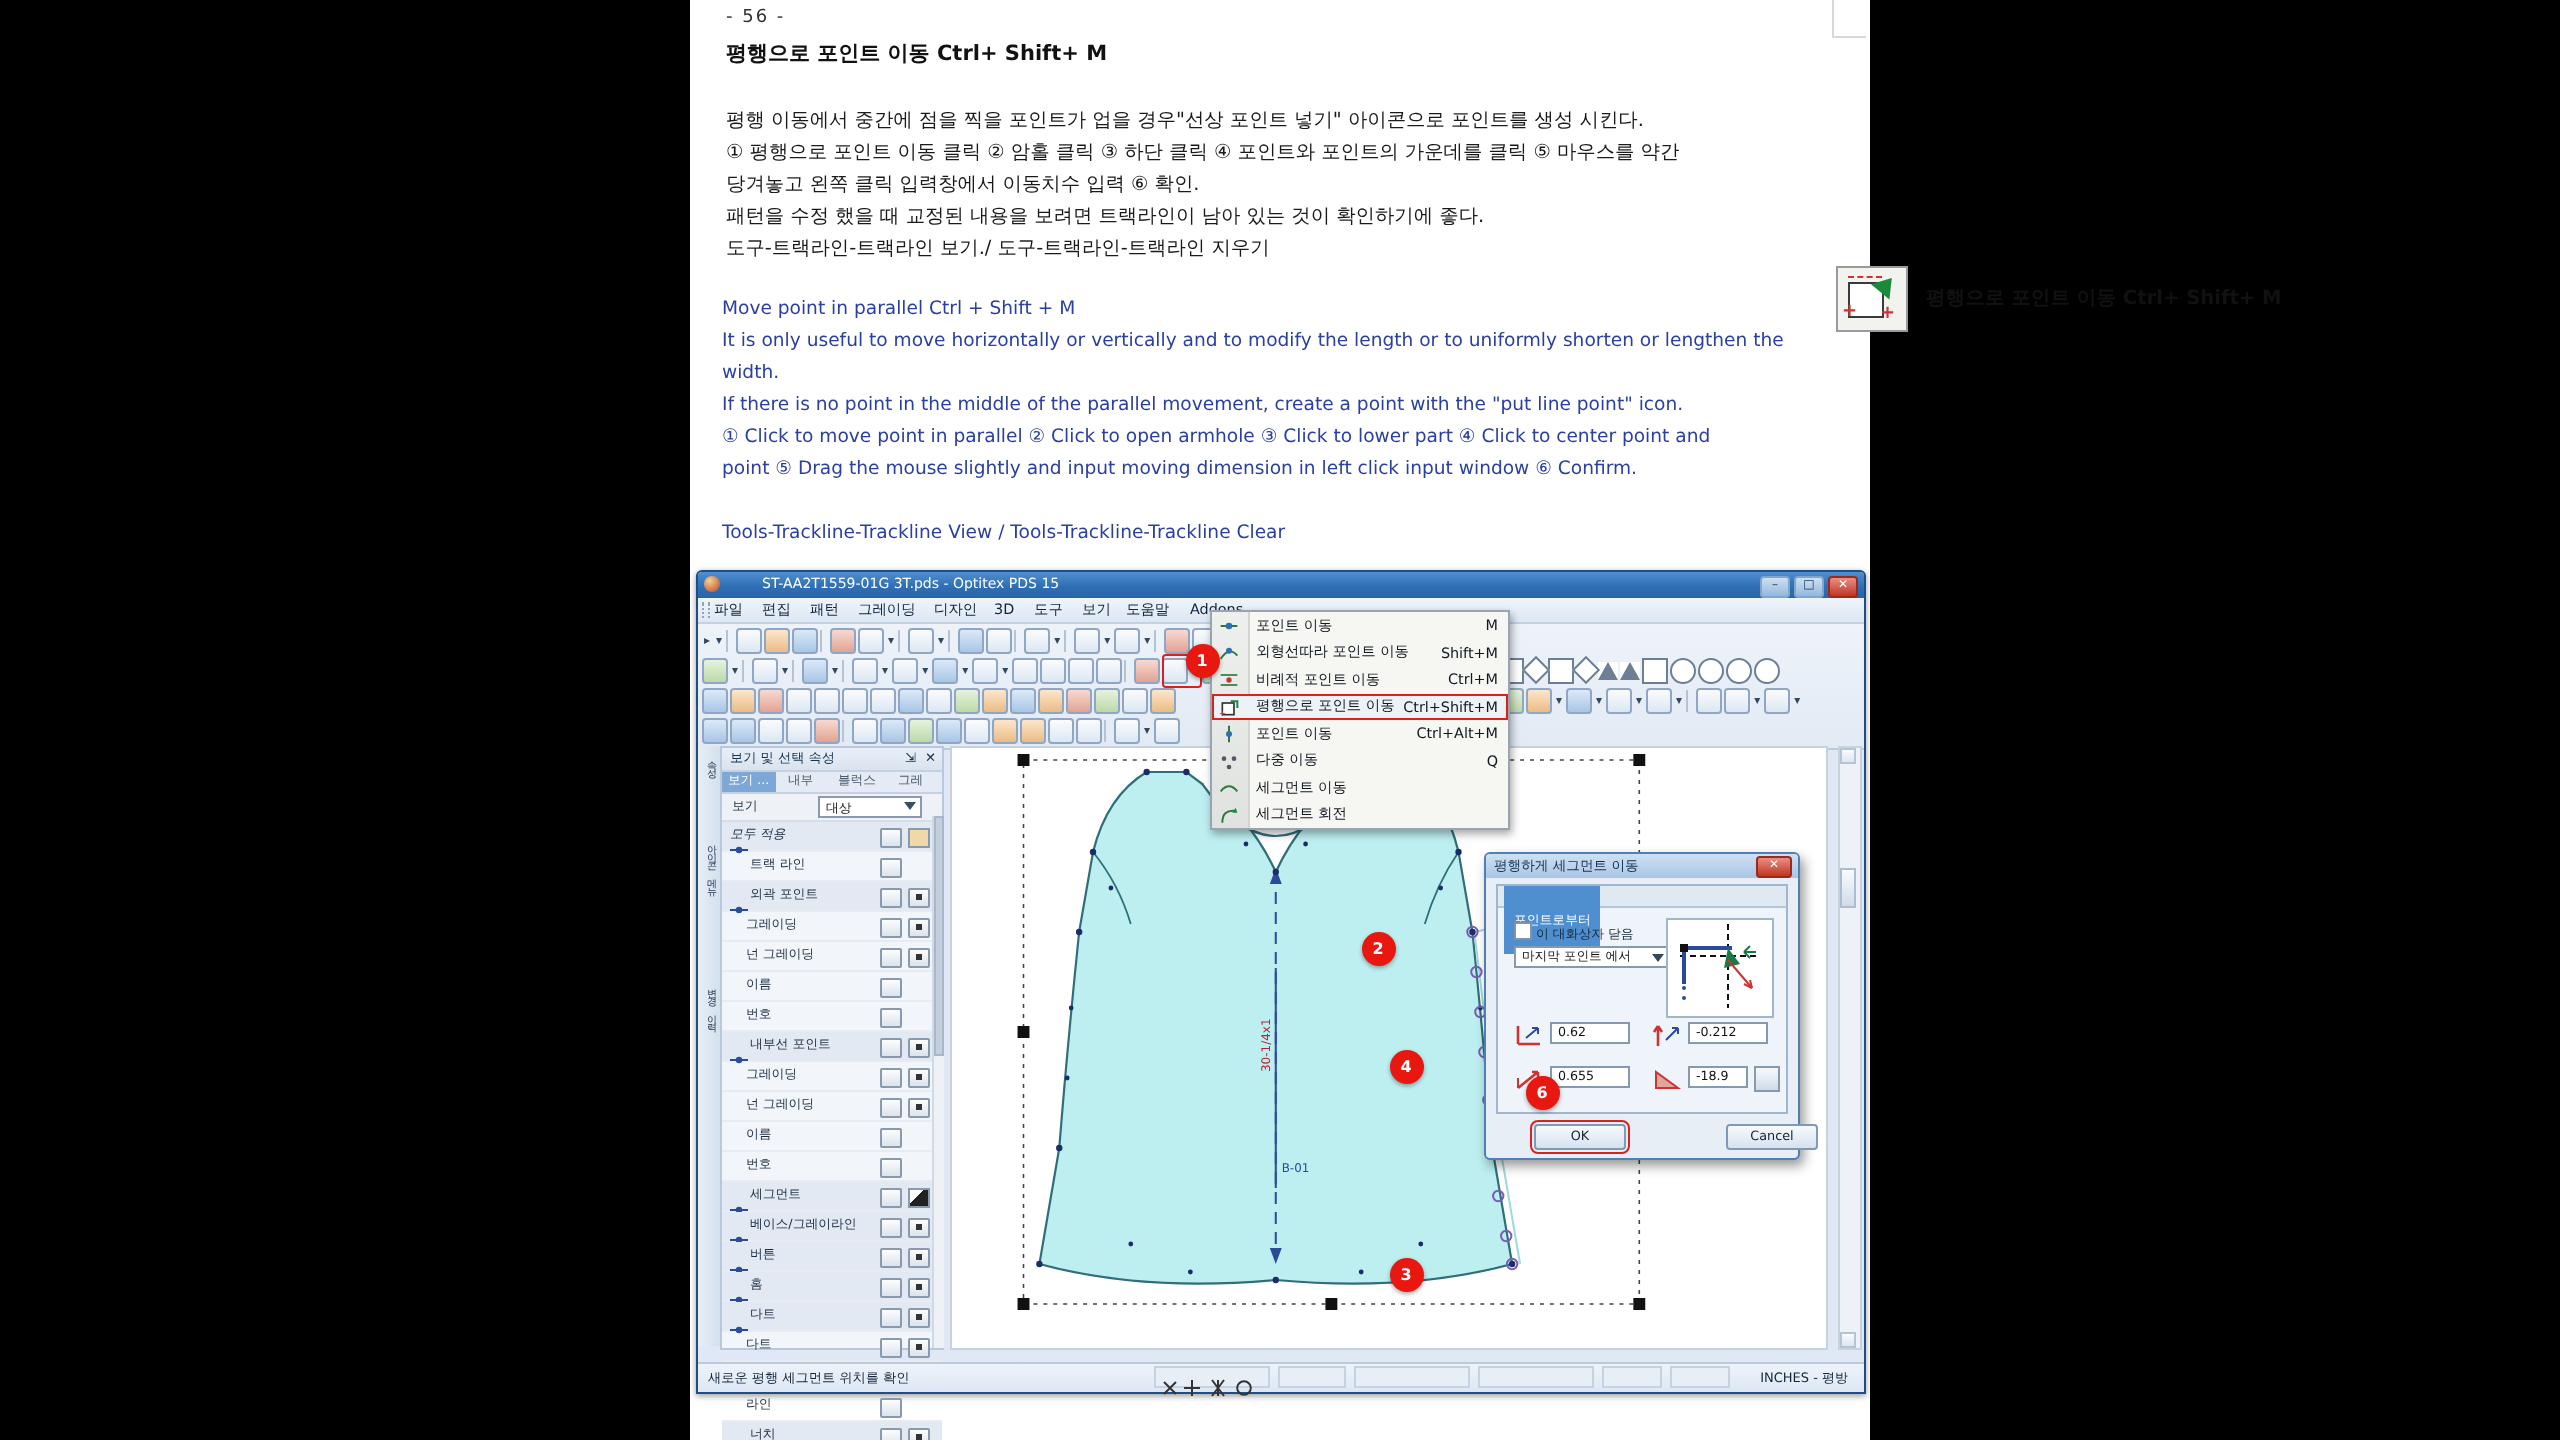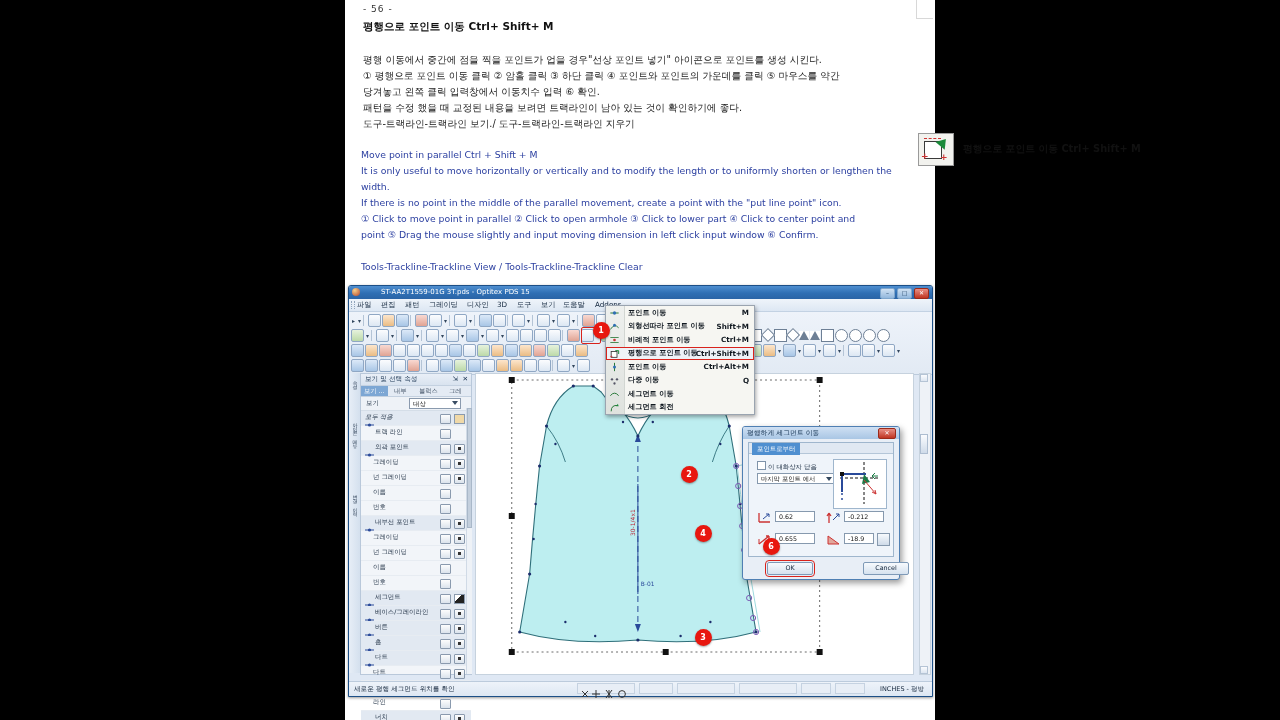--- a/index.html
+++ b/index.html
@@ -56,21 +56,21 @@
   .shape{width:11px;height:11px;border:1px solid #6d7f95;background:#fff;}
   .shape.circ{border-radius:50%;}
   .shape.dia{transform:rotate(45deg);width:8px;height:8px;}
   .shape.tri{border:none;width:0;height:0;border-left:5px solid transparent;border-right:5px solid transparent;border-bottom:9px solid transparent;box-shadow:none;}
 
   #hilite-tool{position:absolute;left:232px;top:15px;width:18px;height:15px;border:1.6px solid #d8231c;border-radius:2px;}
 
   
   #dropdown{position:absolute;left:256px;top:19px;width:148px;background:#f6f6f2;border:1px solid #9aa4b0;box-shadow:1px 2px 4px rgba(0,0,0,.35);z-index:40;}
   #dropdown .strip{position:absolute;left:0;top:0;width:18px;bottom:0;background:linear-gradient(#eef0ee,#dfe2de);border-right:1px solid #d2d6d2;}
-  .ddrow{position:relative;height:13.5px;display:flex;align-items:center;font-weight:bold;}
+  .ddrow{position:relative;height:13.5px;display:flex;align-items:center;}
   .ddrow .dd-ic{position:absolute;left:3px;top:2px;width:11px;height:10px;}
   .ddrow .dd-lb{position:absolute;left:22px;font-size:7.2px;color:#101820;white-space:nowrap;}
   .ddrow .dd-sc{position:absolute;right:5px;font-size:7.2px;color:#101820;white-space:nowrap;}
   .ddrow.sel{outline:1.6px solid #d8231c;outline-offset:-1px;background:#eef2f7;}
 
   
   #vtabs{position:absolute;left:0;top:87px;width:11px;height:300px;background:linear-gradient(90deg,#e7eef7,#d4e0ee);border-right:1px solid #b9c8da;}
   .vtab{position:absolute;left:1px;width:9px;font-size:5px;color:#23364d;writing-mode:vertical-rl;text-orientation:upright;letter-spacing:-1px;line-height:9px;}
 
   #panel{position:absolute;left:11px;top:87px;width:110px;height:300px;background:#f2f5f9;border:1px solid #b9c8da;}
@@ -112,21 +112,21 @@
 
   
   #dialog{position:absolute;left:742px;top:426px;width:156px;height:152px;background:#e8eef6;
           border:1px solid #4f7fb3;border-radius:3px;box-shadow:2px 3px 6px rgba(0,0,0,.4);z-index:60;}
   #dialog .dt{position:relative;height:12px;background:linear-gradient(#cfe0f3,#a9c6e4);border-radius:2px 2px 0 0;}
   #dialog .dt .dtt{position:absolute;left:4px;top:1px;font-size:6.8px;color:#12304f;white-space:nowrap;}
   #dialog .dt .dtx{position:absolute;right:3px;top:1px;width:16px;height:9px;border:1px solid #9b2a1a;border-radius:2px;
           background:linear-gradient(#e88f85,#c03522);color:#fff;font-size:6px;line-height:8px;text-align:center;}
   #dialog .grp{position:absolute;left:5px;top:15px;right:5px;bottom:22px;border:1px solid #9fb6cd;background:#eff4fa;}
   #dialog .tabbar{position:absolute;left:0;top:0;right:0;height:10px;background:#e0e8f2;border-bottom:1px solid #b4c6d8;}
-  #dialog .tabbar .tb{position:absolute;left:3px;top:0;height:10px;padding:1px 5px;background:#4f8fd0;color:#fff;font-size:6.4px;line-height:10px;}
+  #dialog .tabbar .tb{position:absolute;left:3px;top:0;height:10px;padding:12px 5px;background:#4f8fd0;color:#fff;font-size:6.4px;line-height:10px;}
   #dialog .chk{position:absolute;left:8px;top:18px;font-size:6.4px;color:#15283d;white-space:nowrap;}
   #dialog .chk .bx{display:inline-block;width:7px;height:7px;border:1px solid #7f93a9;background:#fff;vertical-align:-1px;margin-right:2px;}
   #dialog .sel{position:absolute;left:8px;top:30px;width:78px;height:11px;border:1px solid #8699ae;background:#fff;font-size:6.3px;line-height:10px;color:#111;padding-left:3px;box-sizing:border-box;}
   #dialog .sel i{position:absolute;right:2px;top:3px;border-left:3px solid transparent;border-right:3px solid transparent;border-top:4px solid #33475e;}
   #dialog .preview{position:absolute;right:6px;top:16px;width:52px;height:48px;border:1px solid #9fb6cd;background:#fff;}
   #dialog .fld{position:absolute;height:11px;border:1px solid #8699ae;background:#fff;font-size:6.3px;line-height:10px;color:#111;padding-left:3px;box-sizing:border-box;}
   #dialog .fi{position:absolute;width:15px;height:13px;}
   #dialog .btn{position:absolute;bottom:4px;height:11px;width:44px;border:1px solid #7f9ab7;border-radius:2px;
           background:linear-gradient(#f7fafd,#d6e2ef);font-size:6.4px;line-height:10px;text-align:center;color:#12243a;}
   #dialog .btn.ok{left:24px;outline:1.6px solid #d8231c;outline-offset:1px;margin-top:16px;}

